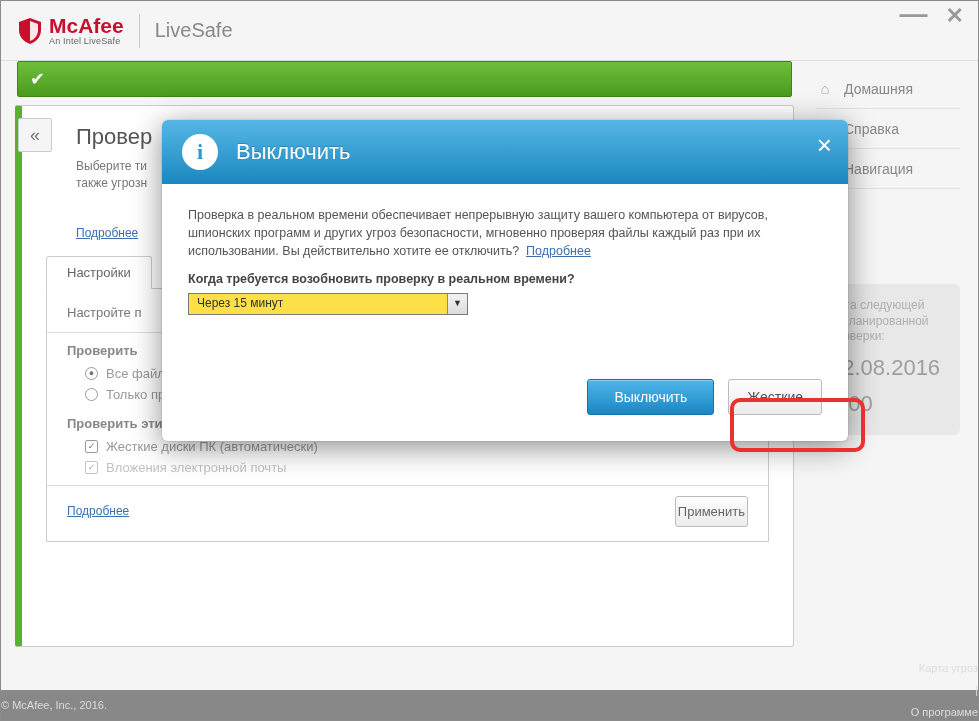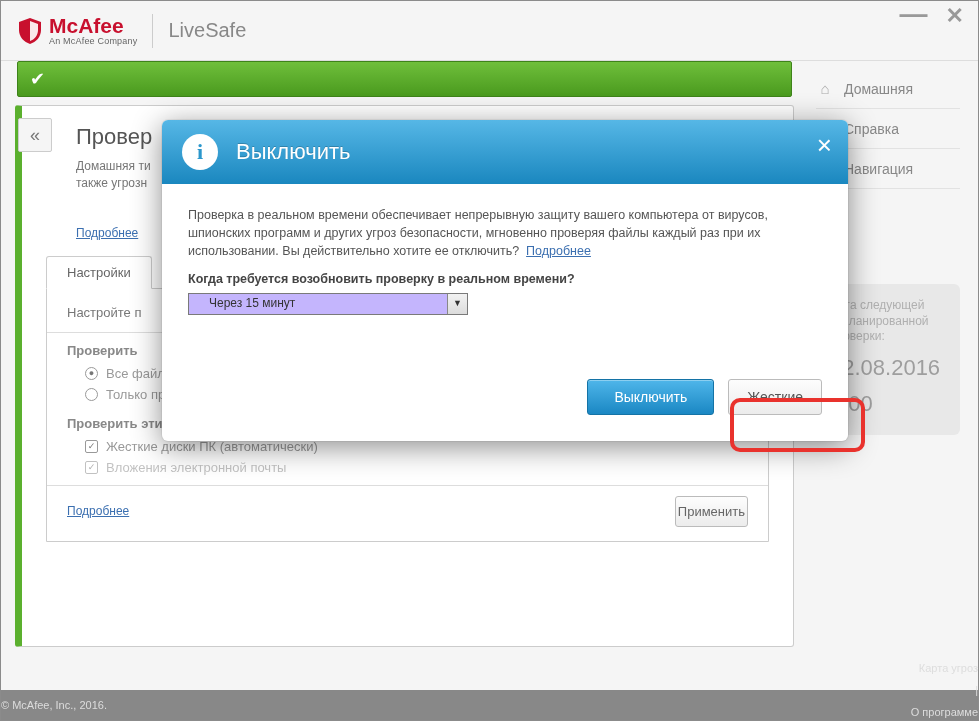--- a/index.html
+++ b/index.html
@@ -214,22 +214,22 @@
   .dialog-body {
     padding: 22px 26px 20px 26px;
     font-size: 12.5px; color: #555; line-height: 1.45;
   }
   .dialog-body a { color: #3b6fb0; text-decoration: underline; }
   .dialog-q { font-weight: bold; margin-top: 10px; margin-bottom: 4px; color: #444; }
   .dialog-select {
     width: 280px; height: 22px;
     border: 1px solid #7a7a7a;
     font-size: 12px; color: #333;
-    padding: 1px 20px;
-    background: #c4b5fd;
+    padding: 1px 8px;
+    background: #fde047;
     position: relative;
   }
   .select-arrow {
     position: absolute; right: 0; top: 0;
     width: 20px; height: 100%;
     border-left: 1px solid #888;
     background: linear-gradient(#f2f2f2,#dcdcdc);
     display: flex; align-items: center; justify-content: center;
     font-size: 9px; color: #333;
   }
@@ -267,41 +267,41 @@
 <div class="app-window">
 
   <div class="titlebar">
     <div class="logo-block">
       <svg class="mcafee-shield" viewBox="0 0 22 26">
         <path d="M11 0 L22 4 V12 C22 19 17 24 11 26 C5 24 0 19 0 12 V4 Z" fill="#c8102e"></path>
         <path d="M11 3 L19 6 V12 C19 17.5 15.5 21.5 11 23 V3 Z" fill="#fff" opacity=".9"></path>
       </svg>
       <div class="mcafee-text">
         <span class="mcafee-name">McAfee</span>
-        <span class="mcafee-sub">An McAfee Company</span>
+        <span class="mcafee-sub">An Intel LiveSafe</span>
       </div>
     </div>
     <div class="divider-v"></div>
     <span class="product-name">LiveSafe</span>
     <div class="window-controls">
       <span style="font-size:28px; position:relative; top:-2px;">—</span>
       <span>✕</span>
     </div>
   </div>
 
   <div class="main-area">
     <div class="content-col">
       <div class="green-strip">
         <span class="green-check">✔</span>
       </div>
       <div class="scan-panel">
         <div class="back-arrow">«</div>
         <div class="panel-title">Провер</div>
         <div class="panel-subtitle">
-          <span>Домашняя ти</span><br>
+          <span>Выберите ти</span><br>
           <span>также угрозн</span>
         </div>
         <span class="link-small">Подробнее</span>
 
         <div>
           <span class="settings-tab">Настройки</span>
           <div class="settings-body">
             <div class="label-line">Настройте п</div>
             <div class="hr-fade"></div>
 

